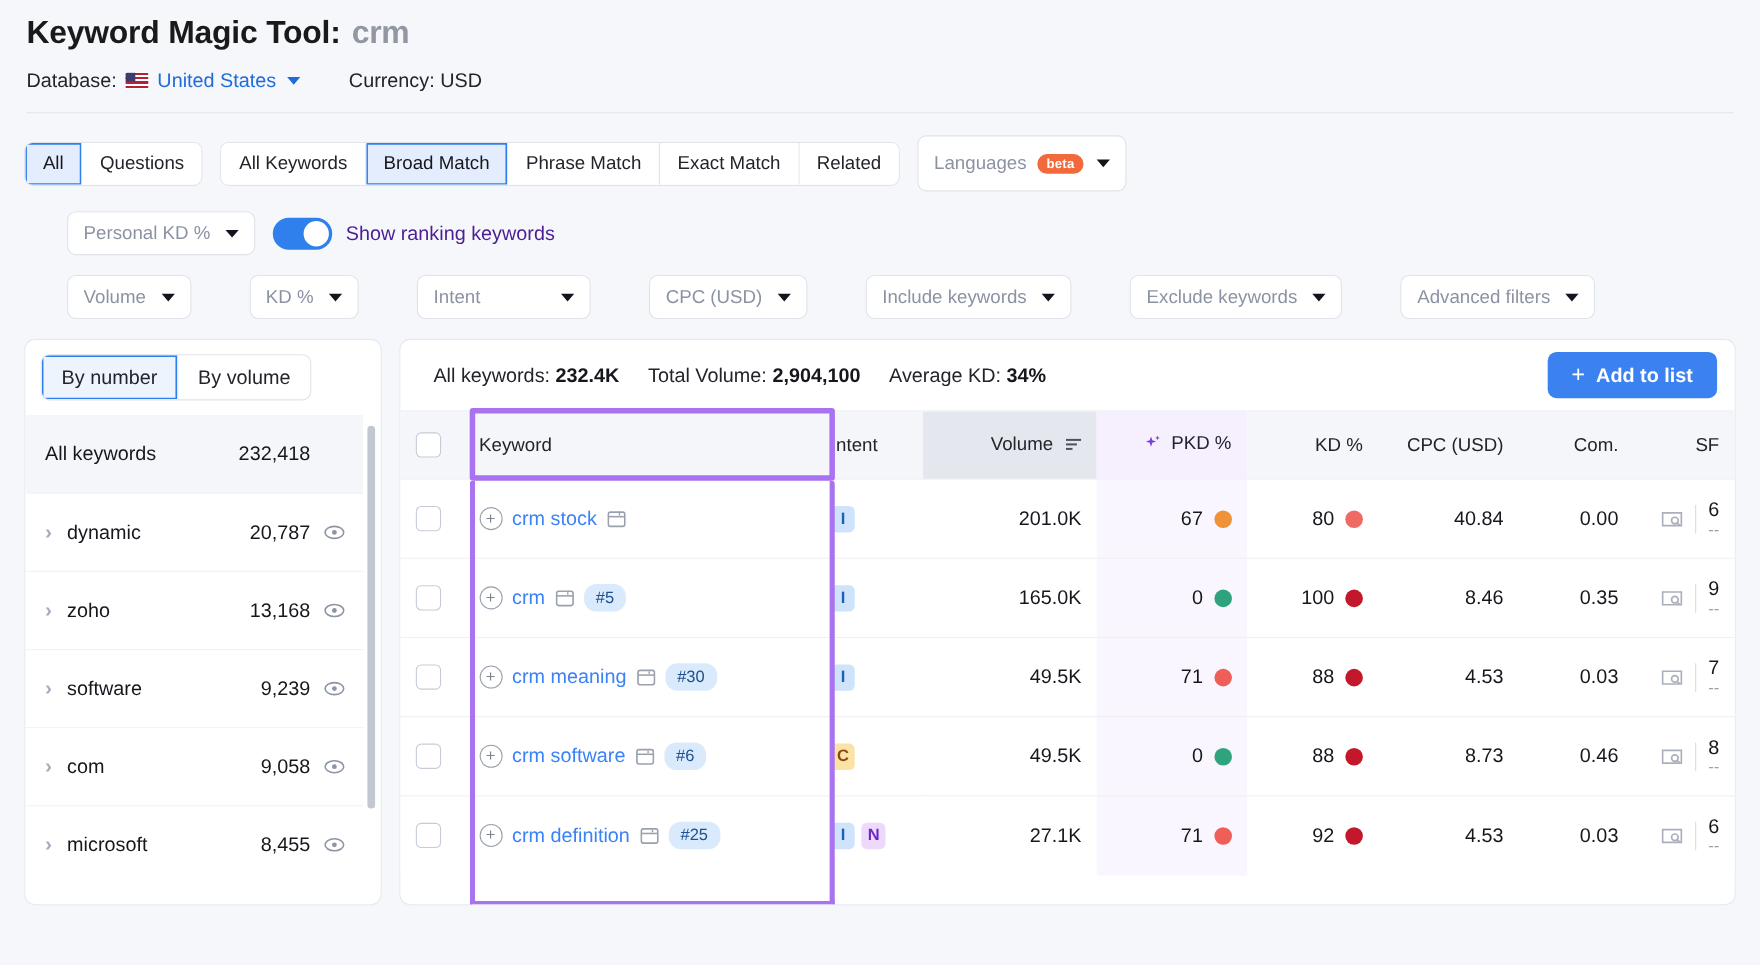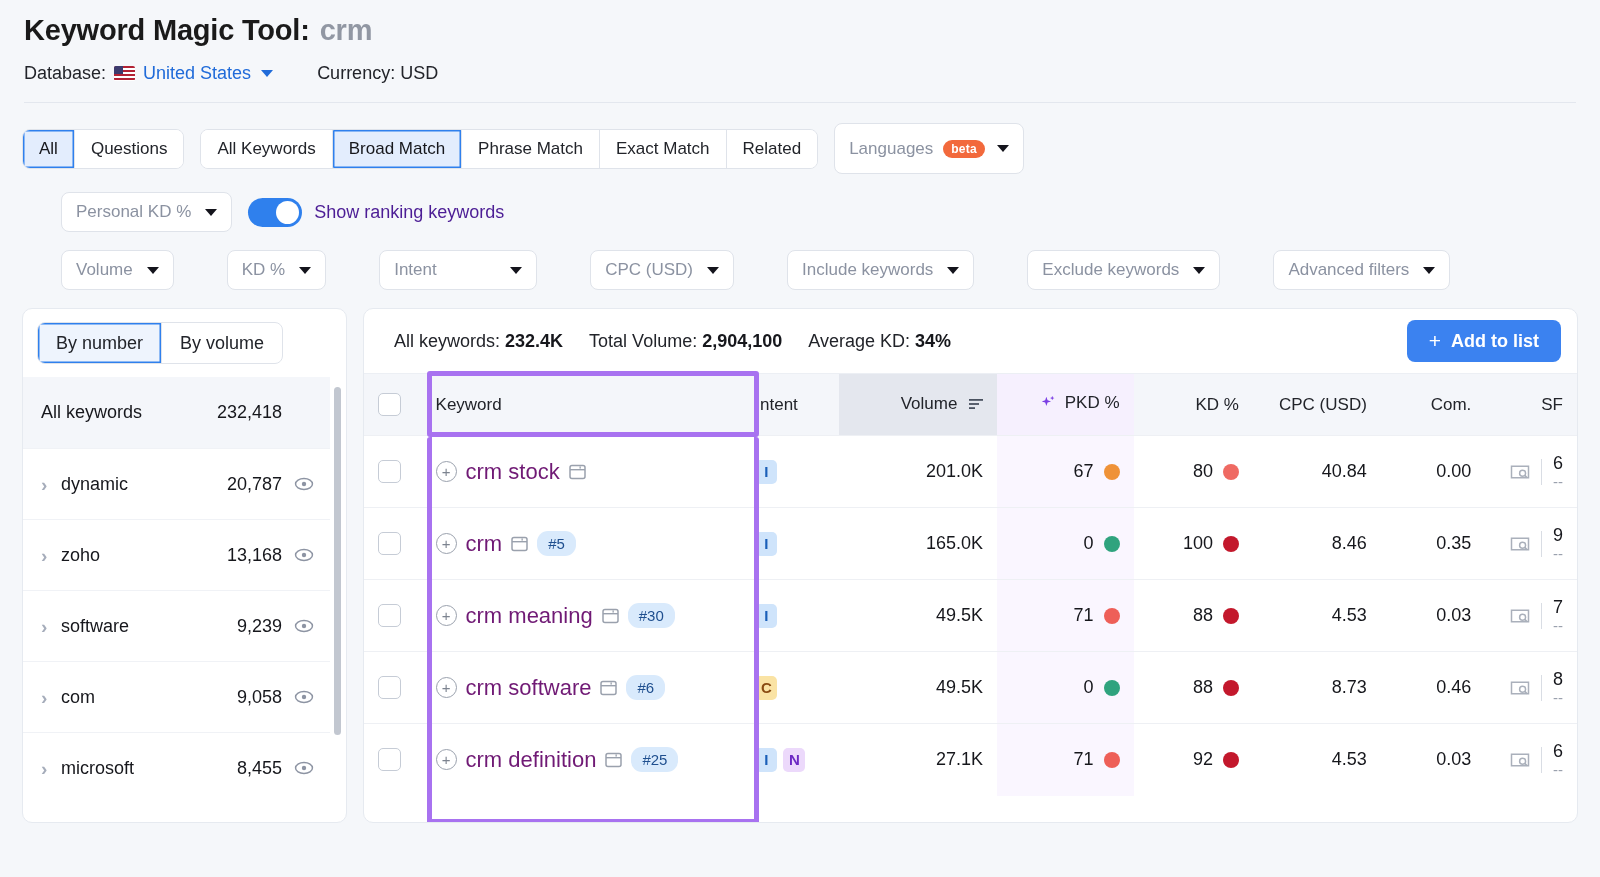--- a/index.html
+++ b/index.html
@@ -216,21 +216,21 @@
     width: 23px; height: 23px; border: 1.5px solid #c6ccd6;
     border-radius: 5px; background: #fff; cursor: pointer; display: block;
   }
   .kw-cell { display: flex; align-items: center; gap: 9px; }
   .plus-circle {
     width: 21px; height: 21px; border-radius: 50%;
     border: 1.6px solid #9aa1ad; color: #7c838f; flex: none;
     display: inline-flex; align-items: center; justify-content: center;
     font-size: 15px; line-height: 1; cursor: pointer;
   }
-  .kw-link { color: #701a75; font-size: 22px; cursor: pointer; white-space: nowrap; }
+  .kw-link { color: #3b82f6; font-size: 18px; cursor: pointer; white-space: nowrap; }
   .serp-ico { width: 17px; height: 16px; flex: none; color: #9aa1ad; }
   .rank-pill {
     background: #d9eafc; color: #1f4f8f; font-size: 15px;
     padding: 4px 11px; border-radius: 11px; white-space: nowrap;
   }
   .intent-cell { display: flex; gap: 6px; justify-content: flex-start; }
   .intent {
     width: 22px; height: 24px; border-radius: 5px;
     display: inline-flex; align-items: center; justify-content: center;
     font-size: 15px; font-weight: bold;

